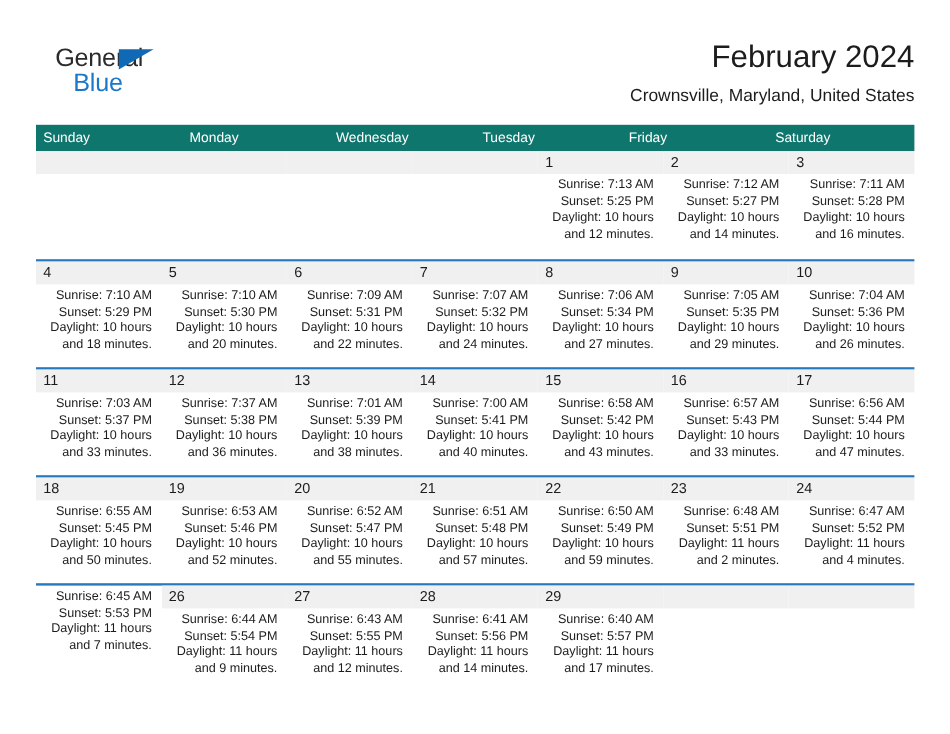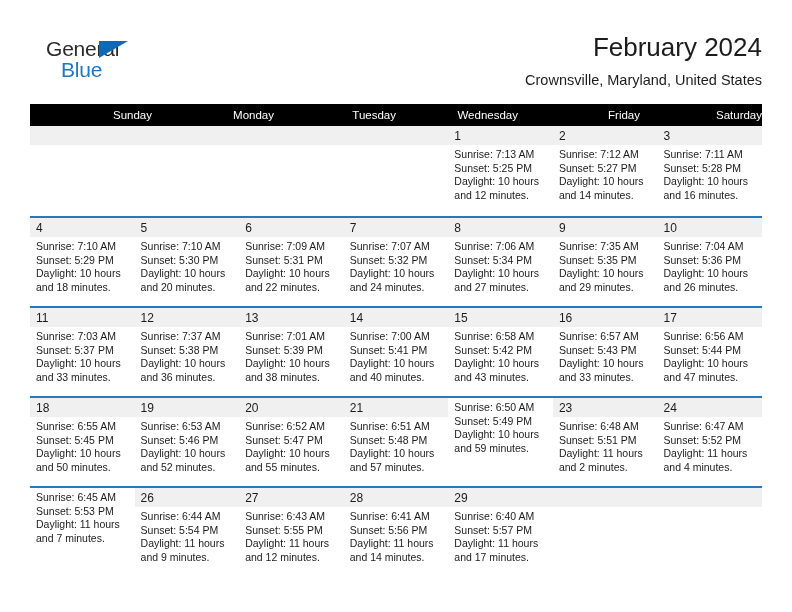--- a/index.html
+++ b/index.html
@@ -85,23 +85,22 @@
 
   
   .calendar {
     position: absolute;
     left: 30px;
     top: 104px;
     width: 732px;
   }
   .weekday-row {
     display: flex;
-    background: #000000;
+    background: #0f766e;
     height: 22px;
-    text-align: right;
   }
   .weekday {
     flex: 1 1 0;
     min-width: 0;
     color: #ffffff;
     font-size: 11.5px;
     line-height: 22px;
     padding-left: 6px;
     box-sizing: border-box;
     white-space: nowrap;
@@ -129,20 +128,21 @@
     box-sizing: border-box;
   }
   .day-num {
     font-size: 12px;
     line-height: 19px;
     color: #1c1c1c;
   }
   .day-body {
     padding: 3px 8px 0 6px;
     box-sizing: border-box;
+    text-align: right;
   }
   .day-line {
     font-size: 10.5px;
     line-height: 13.5px;
     color: #1c1c1c;
     white-space: nowrap;
   }
   .day-cell.empty .day-band {
     background: #f0f0f0;
   }
@@ -164,22 +164,22 @@
       <div class="month-title">February 2024</div>
       <div class="location">Crownsville, Maryland, United States</div>
     </div>
 
   </div>
 
   <div class="calendar">
     <div class="weekday-row">
         <div class="weekday">Sunday</div>
         <div class="weekday">Monday</div>
+        <div class="weekday">Wednesday</div>
         <div class="weekday">Tuesday</div>
-        <div class="weekday">Wednesday</div>
         <div class="weekday">Friday</div>
         <div class="weekday">Saturday</div>
       </div>
     <div id="weeks-container">
         <div class="week-row">
           <div class="day-cell empty">
             <div class="day-band"><span class="day-num"></span></div>
             <div class="day-body"></div>
           </div>
           <div class="day-cell empty">
@@ -264,21 +264,21 @@
             <div class="day-body">
               <div class="day-line">Sunrise: 7:06 AM</div>
               <div class="day-line">Sunset: 5:34 PM</div>
               <div class="day-line">Daylight: 10 hours</div>
               <div class="day-line">and 27 minutes.</div>
             </div>
           </div>
           <div class="day-cell">
             <div class="day-band"><span class="day-num">9</span></div>
             <div class="day-body">
-              <div class="day-line">Sunrise: 7:35 AM</div>
+              <div class="day-line">Sunrise: 7:05 AM</div>
               <div class="day-line">Sunset: 5:35 PM</div>
               <div class="day-line">Daylight: 10 hours</div>
               <div class="day-line">and 29 minutes.</div>
             </div>
           </div>
           <div class="day-cell">
             <div class="day-band"><span class="day-num">10</span></div>
             <div class="day-body">
               <div class="day-line">Sunrise: 7:04 AM</div>
               <div class="day-line">Sunset: 5:36 PM</div>
@@ -383,20 +383,21 @@
           <div class="day-cell">
             <div class="day-band"><span class="day-num">21</span></div>
             <div class="day-body">
               <div class="day-line">Sunrise: 6:51 AM</div>
               <div class="day-line">Sunset: 5:48 PM</div>
               <div class="day-line">Daylight: 10 hours</div>
               <div class="day-line">and 57 minutes.</div>
             </div>
           </div>
           <div class="day-cell">
+            <div class="day-band"><span class="day-num">22</span></div>
             <div class="day-body">
               <div class="day-line">Sunrise: 6:50 AM</div>
               <div class="day-line">Sunset: 5:49 PM</div>
               <div class="day-line">Daylight: 10 hours</div>
               <div class="day-line">and 59 minutes.</div>
             </div>
           </div>
           <div class="day-cell">
             <div class="day-band"><span class="day-num">23</span></div>
             <div class="day-body">

